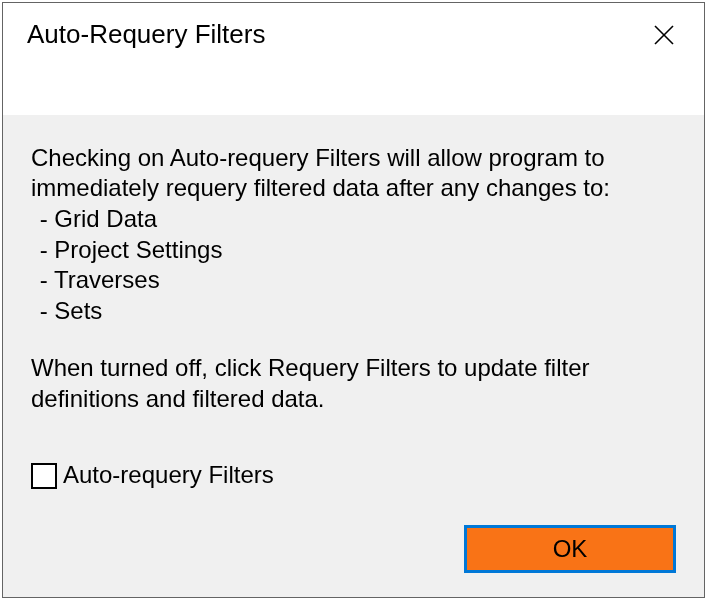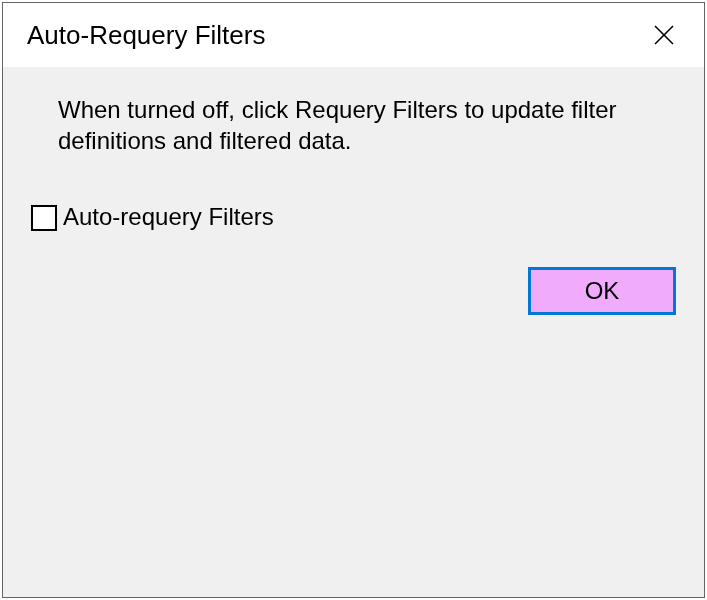--- a/index.html
+++ b/index.html
@@ -15,20 +15,21 @@
       overflow: hidden;
     }
     .dialog {
       width: 703px;
       height: 596px;
       margin: 2px;
       border: 1px solid #646464;
       background: #fff;
       display: flex;
       flex-direction: column;
+      gap: 48px;
     }
     .titlebar {
       height: 64px;
       background: #fff;
       display: flex;
       align-items: center;
       justify-content: space-between;
       padding: 0 20px 0 24px;
     }
     .titlebar-title {
@@ -71,21 +72,20 @@
     }
     .bullet-list li::before {
       content: " - ";
       white-space: pre;
     }
     .bullet-list li {
       padding-left: 2px;
     }
     .off-note {
       margin-bottom: 46px;
-      margin-left: 27px;
     }
     .checkbox-row {
       display: flex;
       align-items: center;
       gap: 6px;
       margin-bottom: 34px;
     }
     .checkbox {
       width: 26px;
       height: 26px;
@@ -99,25 +99,25 @@
       cursor: pointer;
     }
     .button-row {
       display: flex;
       justify-content: flex-end;
       gap: 24px;
       padding-right: 0;
       padding-bottom: 4px;
     }
     .btn {
-      width: 148px;
+      width: 212px;
       height: 48px;
       font-size: 24px;
       font-family: inherit;
-      background: #f0abfc;
+      background: #f97316;
       border: 1px solid #adadad;
       cursor: pointer;
       display: flex;
       align-items: center;
       justify-content: center;
     }
     .btn.primary {
       border: 3px solid #0078d7;
     }
   </style>
@@ -131,20 +131,29 @@
     <button class="close-btn">
       <svg viewBox="0 0 20 20">
         <line x1="1" y1="1" x2="19" y2="19" stroke="#000" stroke-width="1.6"></line>
         <line x1="19" y1="1" x2="1" y2="19" stroke="#000" stroke-width="1.6"></line>
       </svg>
     </button>
   </div>
 
   <div class="content">
 
+    <div class="description-block">
+      <span class="intro-line">Checking on Auto-requery Filters will allow program to immediately requery filtered data after any changes to:</span>
+      <ul class="bullet-list">
+        <li>Grid Data</li>
+        <li>Project Settings</li>
+        <li>Traverses</li>
+        <li>Sets</li>
+      </ul>
+    </div>
 
     <div class="off-note">When turned off, click Requery Filters to update filter definitions and filtered data.</div>
 
     <div class="checkbox-row">
       <div class="checkbox"></div>
       <span class="checkbox-label">Auto-requery Filters</span>
     </div>
 
     <div class="button-row">
       <button class="btn primary">OK</button>

